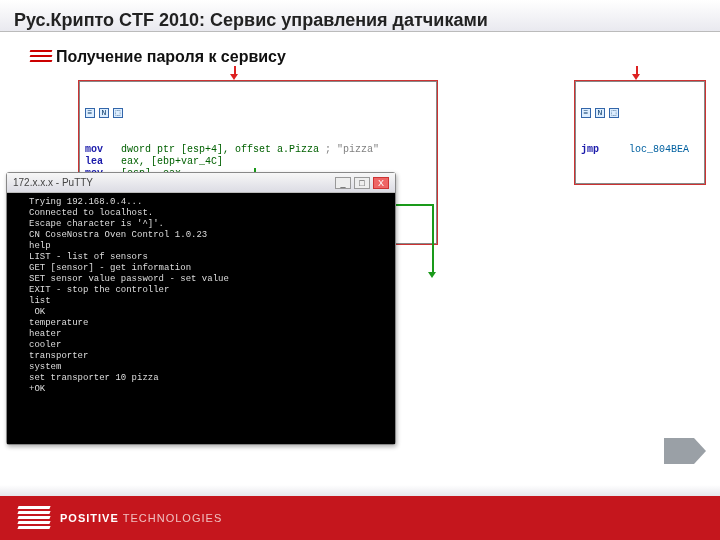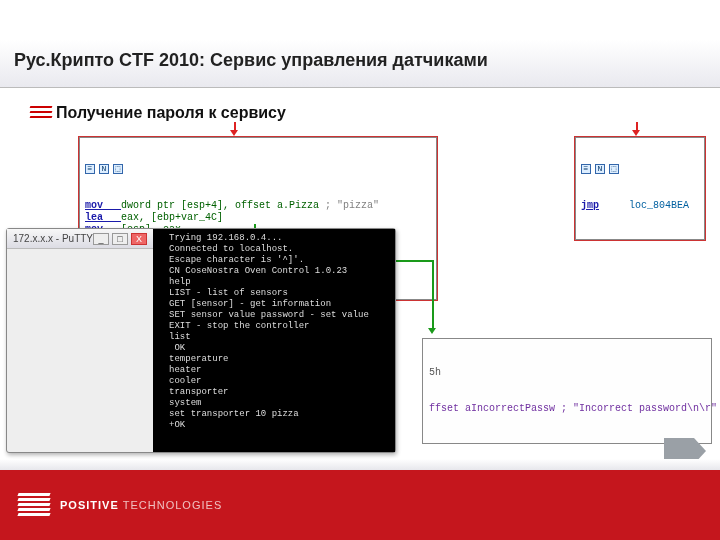--- a/index.html
+++ b/index.html
@@ -4,22 +4,21 @@
 <style>
   * { margin: 0; padding: 0; box-sizing: border-box; }
   body {
     width: 720px; height: 540px;
     font-family: Arial, Helvetica, sans-serif;
     background: #fff; overflow: hidden; position: relative;
   }
   .title-band {
     background: linear-gradient(#fff, #e9e9ef);
     border-bottom: 1px solid #bbb;
-    padding: 10px 14px 16px;
-    margin-top: 40px;
+    padding: 10px 14px 0;
   }
   .title-text { font-size: 18px; font-weight: bold; color: #222; }
   .sub-row { display: flex; align-items: center; gap: 4px; margin: 16px 8px 6px 30px; }
   .bullet {
     width: 22px; height: 14px; position: relative;
   }
   .bullet .stripe { position: absolute; height: 2px; background: #c00; left:0; right:0; }
   .bullet .s1 { top: 0; transform: skewX(-20deg);} 
   .bullet .s2 { top: 5px; transform: skewX(-20deg);} 
   .bullet .s3 { top: 10px; transform: skewX(-20deg);} 
@@ -27,52 +26,52 @@
   .canvas { position: relative; height: 330px; margin: 4px 6px 0 6px; }
   
   .codebox {
     position: absolute; background: #fff;
     border: 1px solid #c33; box-shadow: 0 0 0 1px #888 inset;
     font-family: "Courier New", monospace; font-size: 10px; line-height: 12px;
     padding: 3px 6px 4px; white-space: pre;
   }
   .codebox .hdr { display: flex; gap: 4px; margin-bottom: 2px; }
   .codebox .hdr .ic { width:10px;height:10px;border:1px solid #36a;background:#def;font-size:8px;line-height:8px;text-align:center;color:#036;}
-  .kw { color: #1a1aaa; font-weight: bold; text-decoration: underline; }
+  .kw { color: #1a1aaa; font-weight: bold; }
   .op { color: #006000; margin-top: 8px; }
   .sym { color: #7030a0; }
   .cm { color: #808080; }
   .lbl { color: #0060a0; text-align: right; }
   
   .arrow { position: absolute; background: #d22; }
   .arrow.green { background: #1a9a1a; }
   .arrow-head { position:absolute;width:0;height:0;border-left:4px solid transparent;border-right:4px solid transparent;}
   .arrow-head.red { border-top:6px solid #d22; }
   .arrow-head.green { border-top:6px solid #1a9a1a; }
   
   .partialbox { position:absolute; right: 2px; top: 210px; width: 290px;
     border: 1px solid #888; padding: 4px 6px; font-family:"Courier New",monospace;
     font-size: 10px; line-height:12px; color:#555; background:#fefefe; white-space:pre;}
   
   .term {
-    position: absolute; left: 0; top: 100px; width: 390px; height: 225px;
+    position: absolute; left: 0; top: 100px; width: 390px; height: 273px;
     background: #eee; border: 1px solid #888; border-radius: 3px;
     box-shadow: 1px 2px 4px rgba(0,0,0,.3);
-    display: flex; flex-direction: row;
+    display: flex; flex-direction: column;
   }
   .term-title { height: 20px; background: linear-gradient(#f7f7f7,#dcdce4);
     border-bottom:1px solid #bbb; display:flex;align-items:center;
     font-size:10px;color:#444;padding:0 6px;justify-content:space-between;}
   .term-title .btns { display:flex;gap:3px;}
   .tbtn { width:16px;height:12px;border:1px solid #999;background:#eee;font-size:9px;line-height:10px;text-align:center;color:#333;}
   .tbtn.close{background:#e66;color:#fff;border-color:#c33;}
   .term-body { flex:1;background:#000;color:#ddd;font-family:"Lucida Console","Courier New",monospace;
-    font-size:9px;line-height:11px;padding:4px 16px;overflow:hidden;white-space:pre;}
+    font-size:9px;line-height:11px;padding:4px 22px;overflow:hidden;white-space:pre;}
   
-  .footer { position:absolute;left:0;right:0;bottom:0;height:70px;
+  .footer { position:absolute;left:0;right:0;bottom:0;height:44px;
     background:#c5161d; color:#fff; display:flex;align-items:center;
     padding:0 18px; }
   .footer::before { content:""; position:absolute; top:-11px;left:0;right:0;height:11px;
     background: linear-gradient(#fff,#e7e7ec);}
   .logo { display:flex;align-items:center;gap:10px;}
   .logo-bars { width:32px;height:24px; position:relative;}
   .logo-bars .lb { position:absolute;height:3px;background:#fff;left:0;right:0;transform:skewX(-22deg);}
   .lb1{top:0} .lb2{top:5px} .lb3{top:10px} .lb4{top:15px} .lb5{top:20px}
   .logo-text { font-size:11px;letter-spacing:1px;font-weight:bold;}
   .logo-text .thin{font-weight:normal;color:#f0c0c0;}
@@ -120,24 +119,20 @@
       <span class="ic">⬚</span>
     </div>
     <div><span class="kw">jmp</span>     <span class="lbl">loc_804BEA</span></div>
   </div>
 
   <div class="arrow green" style="left:248px;top:96px;width:2px;height:36px;"></div>
   <div class="arrow green" style="left:248px;top:132px;width:180px;height:2px;"></div>
   <div class="arrow green" style="left:426px;top:132px;width:2px;height:70px;"></div>
   <div class="arrow-head green" style="left:422px;top:200px;"></div>
 
-  <div class="partialbox">
-    <div>5h</div>
-    <div><span class="sym">ffset aIncorrectPassw ; "Incorrect password\n\r"</span></div>
-  </div>
 
   <div class="term">
     <div class="term-title">
       <span>172.x.x.x - PuTTY</span>
       <span class="btns">
         <span class="tbtn">_</span>
         <span class="tbtn">□</span>
         <span class="tbtn close">X</span>
       </span>
     </div>

